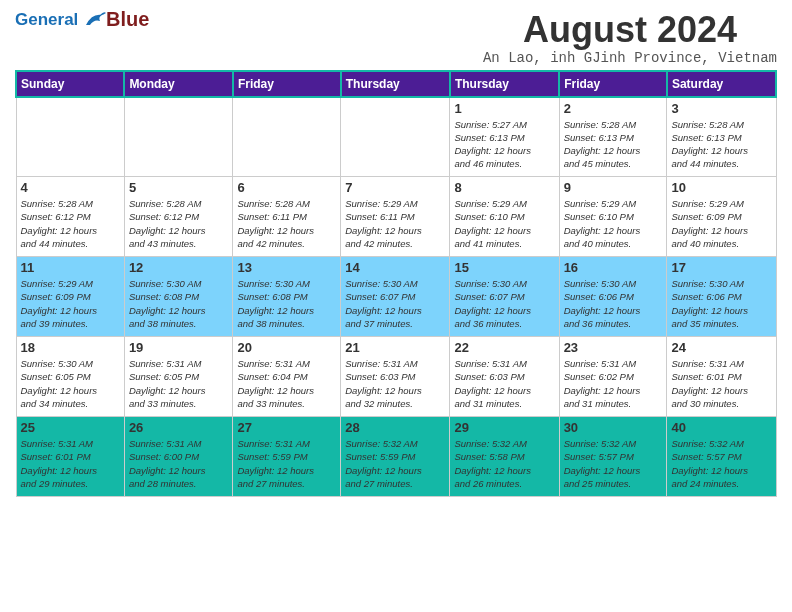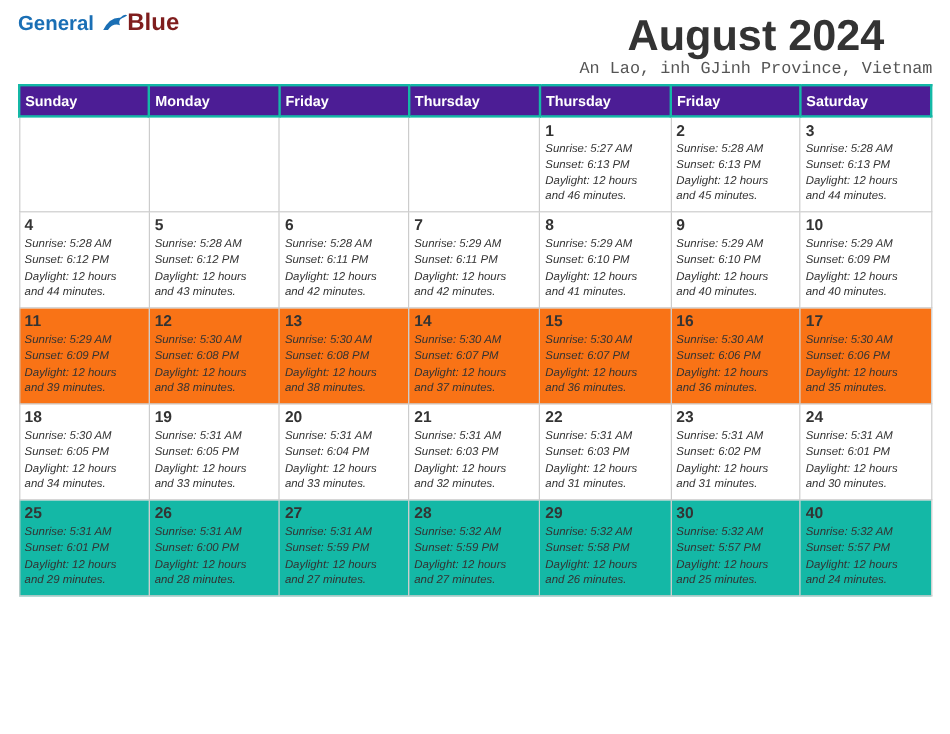--- a/index.html
+++ b/index.html
@@ -37,21 +37,21 @@
     }
     
     .calendar tr:nth-child(even) td { background-color: #f5f5f5; }
     
     .day-num { font-size: 13px; font-weight: bold; color: #333; display: block; margin-bottom: 2px; }
     .day-info { font-size: 9.5px; color: #333; line-height: 1.4; font-style: italic; }
     
     .empty { background: #fff !important; }
     
     .calendar tr:nth-child(2) td { background: #fff; }
-    .calendar tr:nth-child(3) td { background: #f97316; }
+    .calendar tr:nth-child(3) td { background: #7dd3fc; }
     .calendar tr:nth-child(4) td { background: #fff; }
     .calendar tr:nth-child(5) td { background: #14b8a6; }
     .calendar tr:nth-child(6) td { background: #fff; }
     .calendar tr:nth-child(7) td { background: #f5f5f5; }
   </style>
 </head>
 <body>
 
 <div class="container">
   <div class="header">

